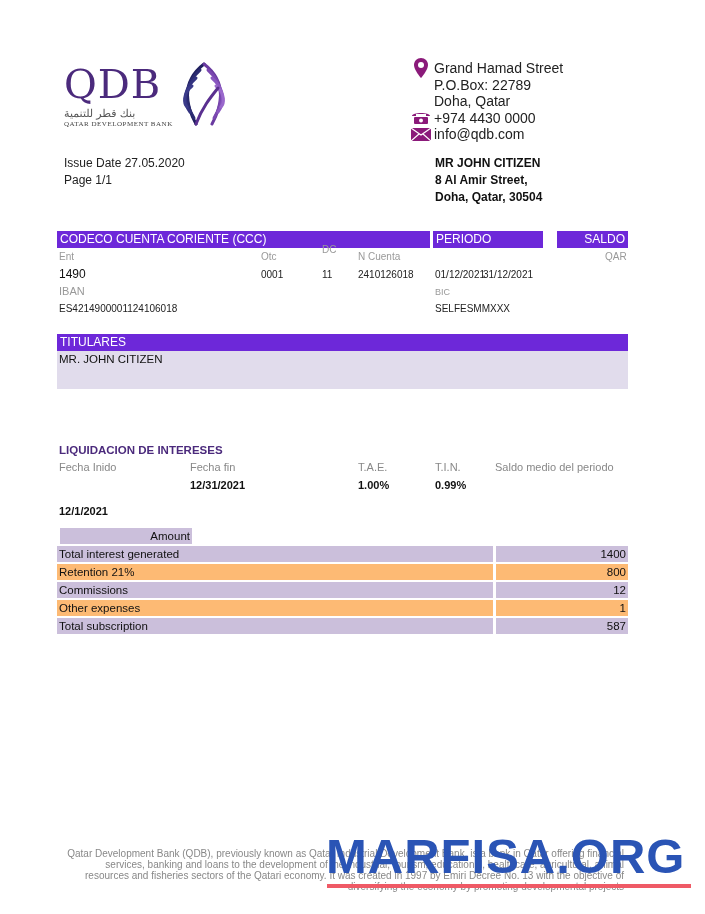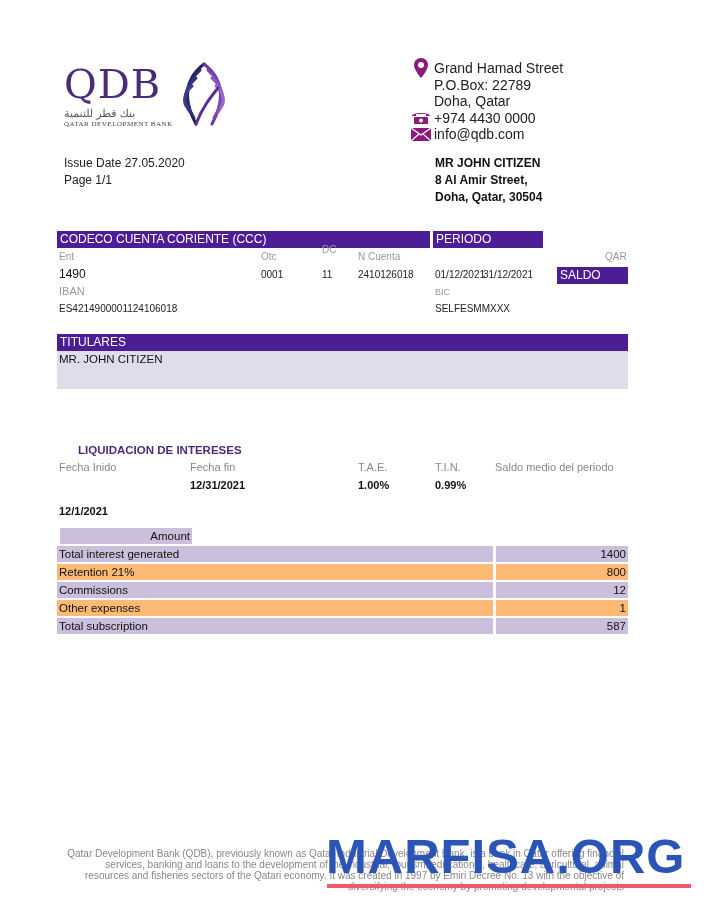--- a/index.html
+++ b/index.html
@@ -7,25 +7,25 @@
   .abs{position:absolute;}
   .logo-text{left:64px;top:62px;font-family:"DejaVu Serif","Liberation Serif",serif;font-size:40px;color:#4b2a7c;letter-spacing:1px;line-height:44px;}
   .logo-ar{left:64px;top:108px;font-size:11px;color:#555;line-height:11px;}
   .logo-en{left:64px;top:120px;font-size:7px;color:#444;letter-spacing:0.5px;font-family:"Liberation Serif",serif;}
   .logo-mark{left:176px;top:58px;}
   .contact{left:408px;top:60px;}
   .crow{display:flex;align-items:center;height:16.5px;font-size:14px;color:#222;}
   .cicon{width:26px;display:flex;justify-content:center;}
   .customer{left:435px;top:155px;font-weight:bold;font-size:12px;line-height:17px;color:#111;}
   .meta{left:64px;top:155px;font-size:12px;line-height:16.5px;color:#222;}
-  .bar{background:#4c1d95;color:#fff;font-size:12px;height:17px;line-height:17px;padding:0 3px;box-sizing:border-box;}
+  .bar{background:#6d28d9;color:#fff;font-size:12px;height:17px;line-height:17px;padding:0 3px;box-sizing:border-box;}
   .lbl{font-size:10px;color:#999;}
   .val{font-size:10px;color:#222;}
   .tit-box{left:57px;top:334px;width:571px;height:55px;background:#e1dcec;}
-  .sec-title{left:59px;top:444px;font-size:11.5px;font-weight:bold;color:#4b2a7c;margin-left:19px;}
+  .sec-title{left:59px;top:444px;font-size:11.5px;font-weight:bold;color:#4b2a7c;}
   .it-lbl{font-size:11px;color:#888;}
   .it-val{font-size:11px;font-weight:bold;color:#111;}
   .trow{position:absolute;left:57px;width:571px;height:16px;display:flex;font-size:11.5px;}
   .tc1{width:436px;padding-left:2px;box-sizing:border-box;line-height:16px;}
   .tc2{width:132px;margin-left:3px;text-align:right;padding-right:2px;box-sizing:border-box;line-height:16px;}
   .dark .tc1,.dark .tc2{background:#cbbfdb;}
   .light .tc1,.light .tc2{background:#fdba74;}
   .footer{left:64px;top:848px;width:560px;font-size:10px;line-height:11px;color:#888;text-align:right;}
   .wm{left:326px;top:828px;font-size:49px;font-weight:bold;color:#2a54b5;letter-spacing:1px;line-height:56px;}
   .wm-line{left:327px;top:884px;width:364px;height:4px;background:#ef5a66;}
@@ -97,21 +97,21 @@
 </div>
 
 <div class="abs customer">
   <div>MR JOHN CITIZEN</div>
   <div>8  Al Amir Street,</div>
   <div>Doha, Qatar, 30504</div>
 </div>
 
 <div class="abs bar" style="left:57px;top:231px;width:373px;">CODECO CUENTA CORIENTE (CCC)</div>
 <div class="abs bar" style="left:433px;top:231px;width:110px;">PERIODO</div>
-<div class="abs bar" style="left:557px;top:231px;width:71px;margin-top:36px;">SALDO</div>
+<div class="abs bar" style="left:557px;top:231px;width:71px;text-align:right;">SALDO</div>
 
 <div class="abs lbl" style="left:59px;top:251px;">Ent</div>
 <div class="abs lbl" style="left:261px;top:251px;">Otc</div>
 <div class="abs lbl" style="left:322px;top:244px;">DC</div>
 <div class="abs lbl" style="left:358px;top:251px;">N Cuenta</div>
 <div class="abs lbl" style="left:605px;top:251px;">QAR</div>
 
 <div class="abs" style="left:59px;top:267px;font-size:12px;">1490</div>
 <div class="abs val" style="left:261px;top:269px;">0001</div>
 <div class="abs val" style="left:322px;top:269px;">11</div>

